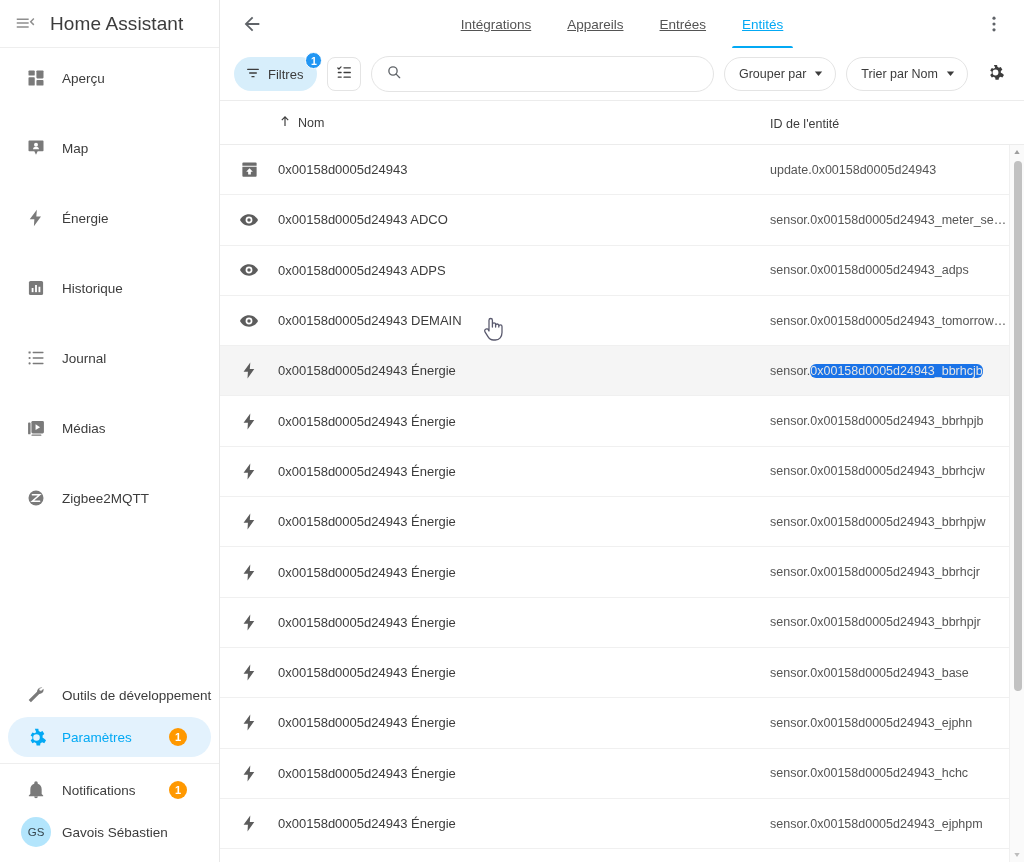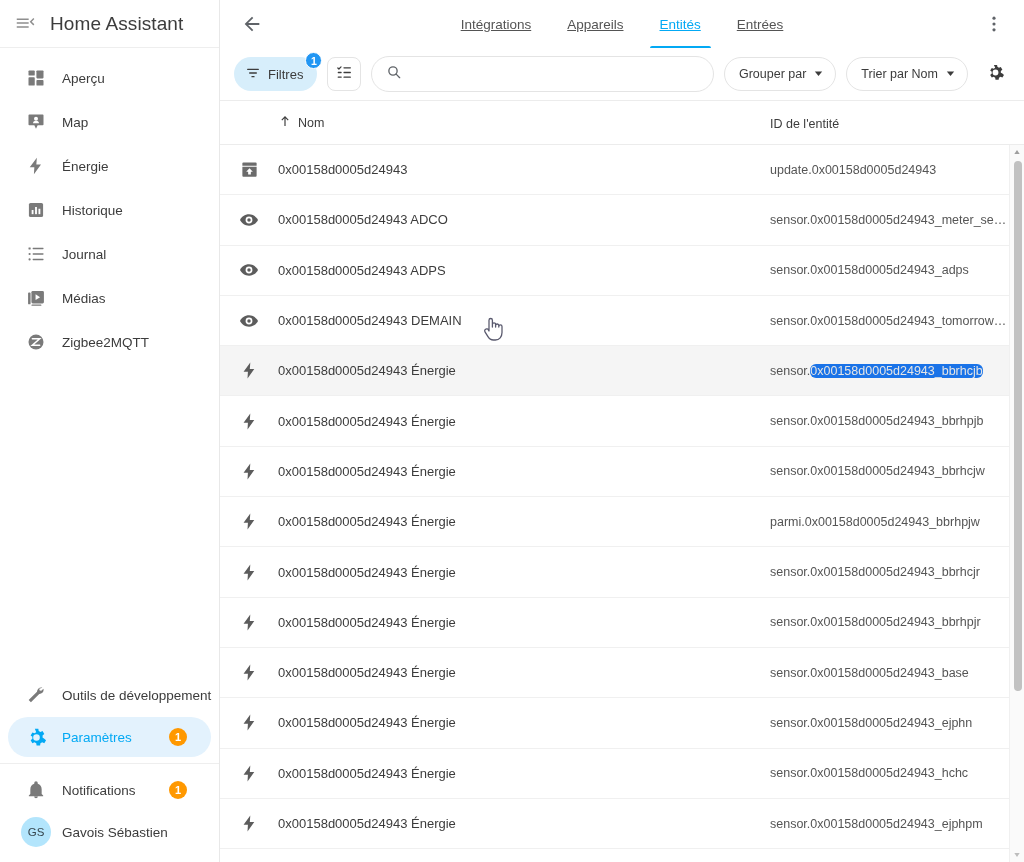--- a/index.html
+++ b/index.html
@@ -21,21 +21,21 @@
     flex: 0 0 220px;
   }
   .sb-header {
     height: 48px; display: flex; align-items: center;
     padding: 0 4px 0 10px; gap: 10px;
     border-bottom: 1px solid #eeeeee;
   }
   .sb-burger { width: 30px; height: 30px; display: flex; align-items: center; justify-content: center; cursor: pointer; }
   .sb-title { font-size: 19px; color: #3c3c3c; font-weight: 400; letter-spacing: .1px; }
 
-  .sb-list { padding-top: 8px; display: flex; flex-direction: column; }
+  .sb-list { padding-top: 8px; display: flex; flex-direction: column; gap: 26px; }
   .sb-item {
     height: 40px; margin: 2px 8px; border-radius: 20px;
     display: flex; align-items: center; padding-left: 8px;
     cursor: pointer; position: relative;
   }
   .sb-icon { width: 40px; display: flex; align-items: center; justify-content: center; flex: 0 0 40px; }
   .sb-label { font-size: 13.5px; color: #3c3c3c; padding-left: 6px; white-space: nowrap; }
   .sb-item.active { background: #e3f2fd; }
   .sb-item.active .sb-label { color: #03a9f4; }
   .sb-badge {
@@ -326,22 +326,22 @@
         <button class="icon-btn">
           <svg width="22" height="22" viewBox="0 0 24 24" fill="#5f6368">
             <path d="M20 11H7.8l5.6-5.6L12 4l-8 8 8 8 1.4-1.4L7.8 13H20v-2z"></path>
           </svg>
         </button>
       </div>
 
       <div class="tabs">
         <div class="tab">Intégrations</div>
         <div class="tab">Appareils</div>
+        <div class="tab">Entrées</div>
         <div class="tab active">Entités</div>
-        <div class="tab">Entrées</div>
       </div>
 
       <div class="topbar-right">
         <button class="icon-btn">
           <svg width="20" height="20" viewBox="0 0 24 24" fill="#5f6368">
             <circle cx="12" cy="5" r="1.9"></circle>
               <circle cx="12" cy="12" r="1.9"></circle>
               <circle cx="12" cy="19" r="1.9"></circle>
           </svg>
         </button>
@@ -515,21 +515,21 @@
           </div>
           <div class="row">
             <div class="cell-name">
               <span class="row-icon">
                 <svg width="19" height="19" viewBox="0 0 24 24" fill="#5c5c5c">
                   <path d="M13 2L4.5 13.5H10L9.5 22 18 10.2h-5.6L13 2z"></path>
                 </svg>
               </span>
               <span class="row-name">0x00158d0005d24943 Énergie</span>
             </div>
-            <div class="cell-id">parmi.0x00158d0005d24943_bbrhpjw</div>
+            <div class="cell-id">sensor.0x00158d0005d24943_bbrhpjw</div>
           </div>
           <div class="row">
             <div class="cell-name">
               <span class="row-icon">
                 <svg width="19" height="19" viewBox="0 0 24 24" fill="#5c5c5c">
                   <path d="M13 2L4.5 13.5H10L9.5 22 18 10.2h-5.6L13 2z"></path>
                 </svg>
               </span>
               <span class="row-name">0x00158d0005d24943 Énergie</span>
             </div>

